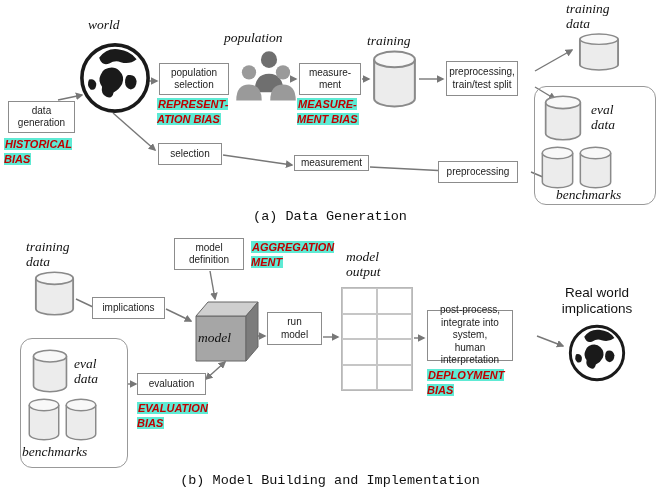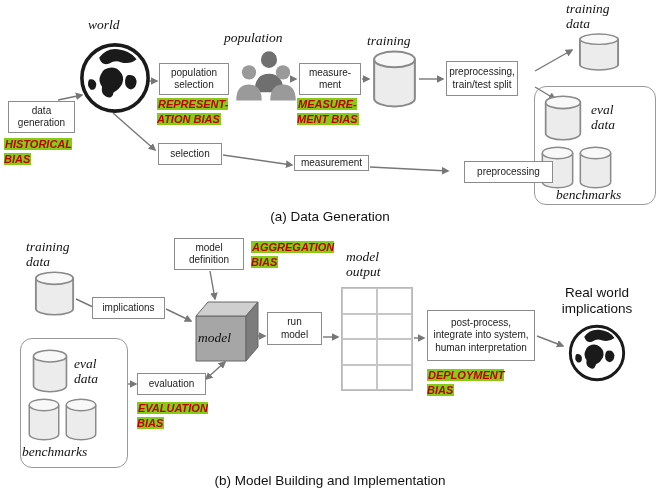--- a/index.html
+++ b/index.html
@@ -7,23 +7,23 @@
   #canvas { position:relative; width:660px; height:491px; background:#fff;
             font-family:"Liberation Sans", sans-serif; overflow:hidden; }
   svg.layer { position:absolute; left:0; top:0; }
   .box { position:absolute; border:1.3px solid #8c8c8c; background:#fff;
          display:flex; align-items:center; justify-content:center; text-align:center;
          font-size:10px; line-height:1.25; white-space:pre-line; padding:1px 3px; color:#1c1c1c; }
   .ilabel { position:absolute; font-family:"Liberation Serif", serif; font-style:italic;
             font-size:13.5px; line-height:1.12; white-space:pre-line; color:#111; }
   .bias { position:absolute; font-weight:bold; font-style:italic; font-size:11px;
           line-height:1.35; color:#c00000; white-space:pre-line; }
-  .bias span { background:#84cc16; padding:0 1px; }
+  .bias span { background:#5eead4; padding:0 1px; }
   .caption { position:absolute; left:0; width:100%; text-align:center;
-             font-family:Liberation Sans, sans-serif; font-size:13.5px; color:#111; }
+             font-family:Liberation Mono, monospace; font-size:13.5px; color:#111; }
   .rrect { position:absolute; border:1.4px solid #999; border-radius:12px; }
   .boldlabel { position:absolute; font-weight:normal; font-size:13.5px; line-height:1.2;
                text-align:center; white-space:pre-line; color:#111; }
   .grid-table { position:absolute; display:grid; grid-template-columns:1fr 1fr;
                 grid-template-rows:repeat(4,1fr); border:1px solid #b8b8b8; background:#fff; }
   .grid-cell { border:0.6px solid #c6c6c6; }
 </style>
 </head>
 <body>
 
@@ -127,34 +127,34 @@
 train/test split</div>
 
   <div class="ilabel" style="left:566px;top:1px;width:62px">training
 data</div>
   <div class="ilabel" style="left:591px;top:102px;width:50px">eval
 data</div>
   <div class="ilabel" style="left:556px;top:187px;width:96px">benchmarks</div>
 
   <div class="box" style="left:158px;top:143px;width:64px;height:22px">selection</div>
   <div class="box" style="left:294px;top:155px;width:75px;height:16px">measurement</div>
-  <div class="box" style="left:464px;top:161px;width:89px;height:22px">preprocessing</div>
+  <div class="box" style="left:438px;top:161px;width:80px;height:22px">preprocessing</div>
 
   <div class="caption" style="top:209px">(a) Data Generation</div>
 
   <div class="rrect" style="left:20px;top:338px;width:108px;height:130px"></div>
 
   <div class="ilabel" style="left:26px;top:239px;width:62px">training
 data</div>
   <div class="box" style="left:92px;top:297px;width:73px;height:22px">implications</div>
 
   <div class="box" style="left:174px;top:238px;width:70px;height:32px">model
 definition</div>
   <div class="bias" style="left:251px;top:240px"><span>AGGREGATION
-BIAS</span></div>
+MENT</span></div>
 
   <div class="ilabel" style="left:198px;top:330px;width:46px">model</div>
 
   <div class="ilabel" style="left:74px;top:356px;width:48px">eval
 data</div>
   <div class="ilabel" style="left:22px;top:444px;width:104px">benchmarks</div>
 
   <div class="box" style="left:137px;top:373px;width:69px;height:22px">evaluation</div>
   <div class="bias" style="left:137px;top:401px"><span>EVALUATION
 BIAS</span></div>
@@ -168,21 +168,21 @@
     <div class="grid-cell"></div>
     <div class="grid-cell"></div>
     <div class="grid-cell"></div>
     <div class="grid-cell"></div>
     <div class="grid-cell"></div>
     <div class="grid-cell"></div>
     <div class="grid-cell"></div>
     <div class="grid-cell"></div>
   </div>
 
-  <div class="box" style="left:427px;top:310px;width:108px;height:51px">post-process,
+  <div class="box" style="left:427px;top:310px;width:86px;height:51px">post-process,
 integrate into system,
 human interpretation</div>
   <div class="bias" style="left:427px;top:368px"><span>DEPLOYMENT
 BIAS</span></div>
 
   <div class="boldlabel" style="left:536px;top:285px;width:122px">Real world
 implications</div>
 
   <div class="caption" style="top:473px">(b) Model Building and Implementation</div>
 

